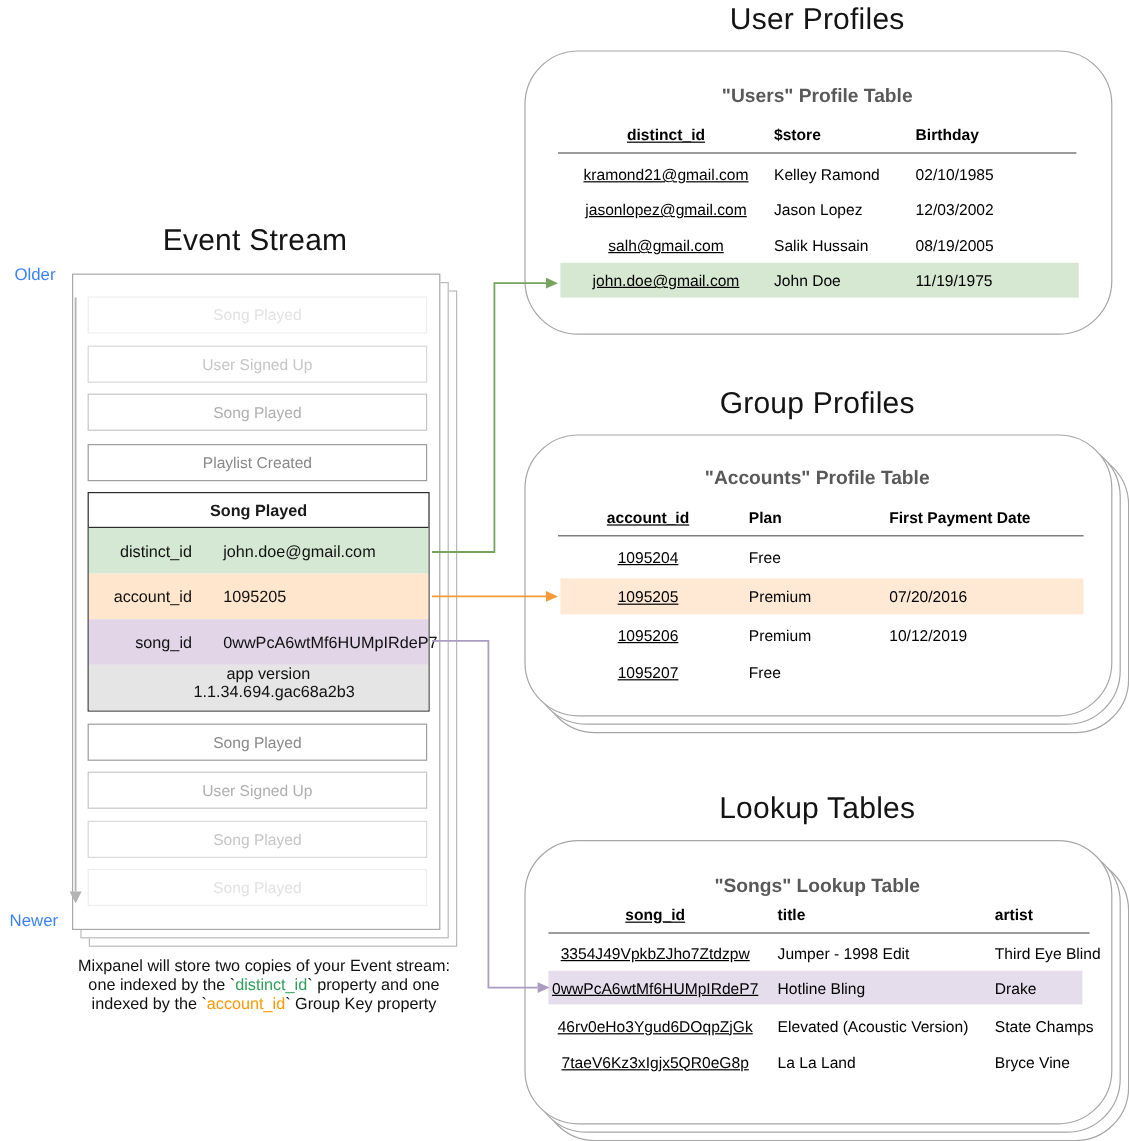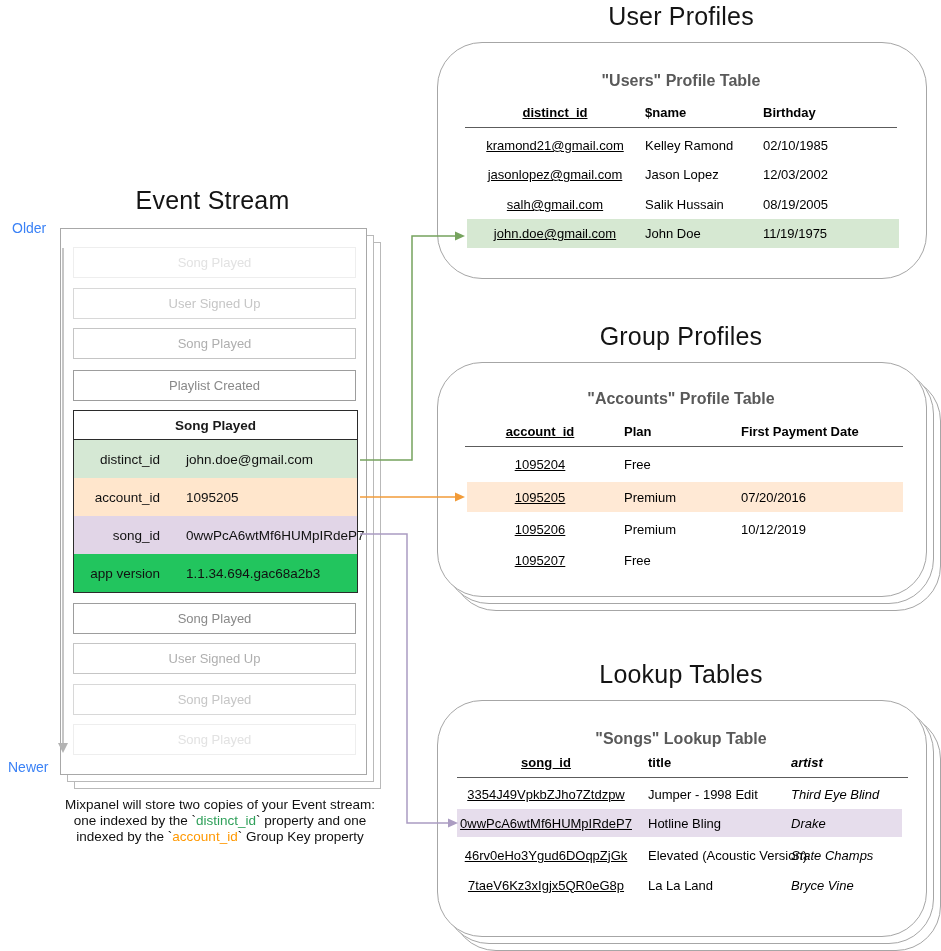--- a/index.html
+++ b/index.html
@@ -26,21 +26,21 @@
 
   .etable { position:absolute; left:12px; top:181px; width:283px; border:1.5px solid #2b2b2b; background:#fff; }
   .ehead  { height:28px; border-bottom:1.5px solid #2b2b2b; display:flex; align-items:center; justify-content:center;
             font-weight:bold; font-size:13.5px; color:#1a1a1a; }
   .erow   { height:38px; display:flex; align-items:center; font-size:13.5px; color:#111; }
   .ekey   { width:86px; text-align:right; flex:none; }
   .eval   { margin-left:26px; }
   .bg-green  { background:#d5e8d4; }
   .bg-orange { background:#ffe6cc; }
   .bg-purple { background:#e1d5e7; }
-  .bg-white  { background:#22c55e; }
+  .bg-white  { background:#e5e5e5;flex-direction:column; }
 
   
   .side-label { position:absolute; font-size:14px; color:#3b82f6; }
 
   
   .caption { position:absolute; left:20px; top:797px; width:400px; text-align:center;
              font-size:13.5px; line-height:16px; color:#111; }
   .code-green  { color:#2fa05a; }
   .code-orange { color:#ff9800; }
 
@@ -62,21 +62,21 @@
   .users-row    .c3 { left:296px; }
 
   .accounts-row { left:467px; width:436px; height:29px; }
   .accounts-row .c1 { left:0; width:146px; }
   .accounts-row .c2 { left:157px; }
   .accounts-row .c3 { left:256px;padding-left:18px; }
 
   .songs-row    { left:457px; width:445px; height:28px; }
   .songs-row    .c1 { left:0; width:178px; }
   .songs-row    .c2 { left:191px; }
-  .songs-row    .c3 { left:334px;font-style:italic; }
+  .songs-row    .c3 { left:372px; }
 
   .hl-green  { background:#d6e8d2; }
   .hl-orange { background:#ffe9d5; }
   .hl-purple { background:#e6ddec; }
 
   svg.overlay { position:absolute; left:0; top:0; pointer-events:none; }
 </style>
 </head>
 <body>
 
@@ -130,21 +130,21 @@
 
   <div class="big-title" style="left:437px; top:2px; width:488px;">User Profiles</div>
 
   <div class="card" style="left:437px; top:42px; height:235px;"></div>
   <div class="tbl-heading" style="left:437px; top:72px;">"Users" Profile Table</div>
 
   <div class="trow users-row" style="top:103px; height:18px;">
     <div class="cell center c1 th">
         <span class="ulink">distinct_id</span>
       </div>
-    <div class="cell c2 th">$name</div>
+    <div class="cell c2 th">$store</div>
     <div class="cell c3 th">Birthday</div>
   </div>
   <div class="hline" style="left:465px; top:127px; width:432px;"></div>
 
   <div class="trow users-row" style="top:131px;">
     <div class="cell center c1">
         <span class="ulink">kramond21@gmail.com</span>
       </div>
     <div class="cell c2">Kelley Ramond</div>
     <div class="cell c3">02/10/1985</div>

